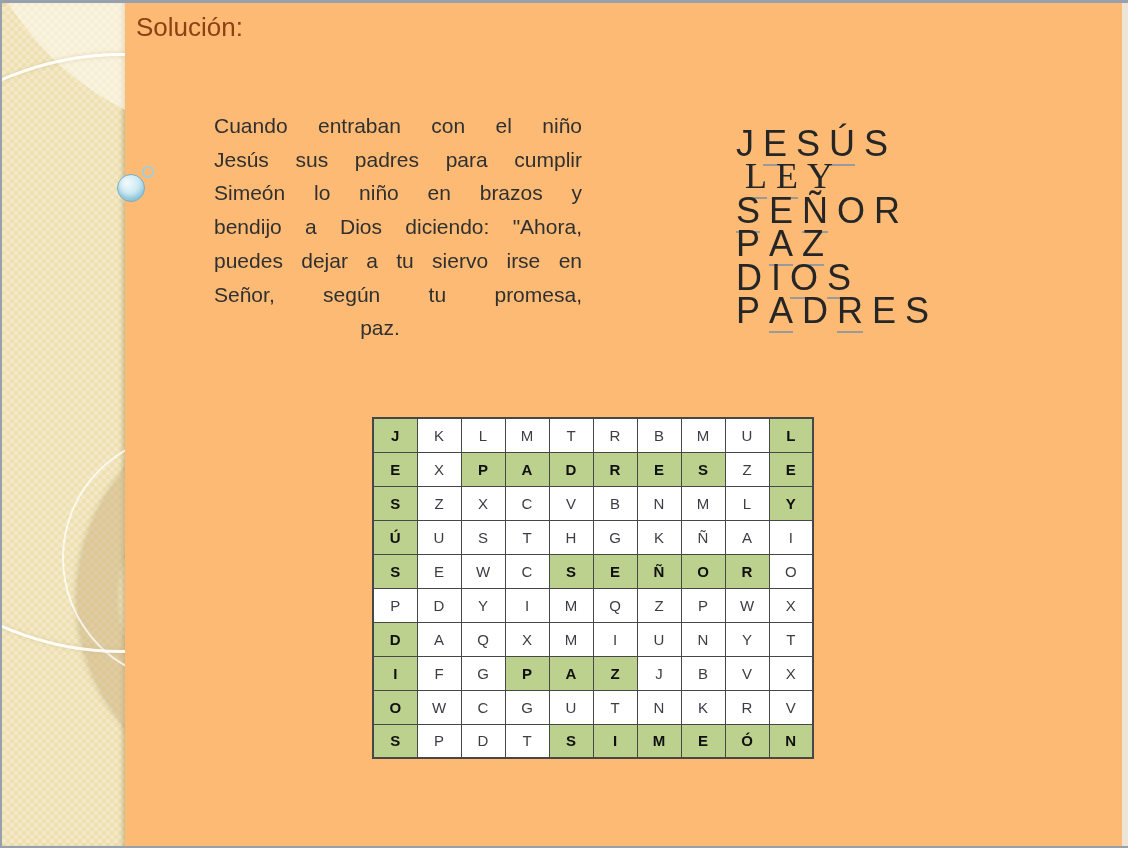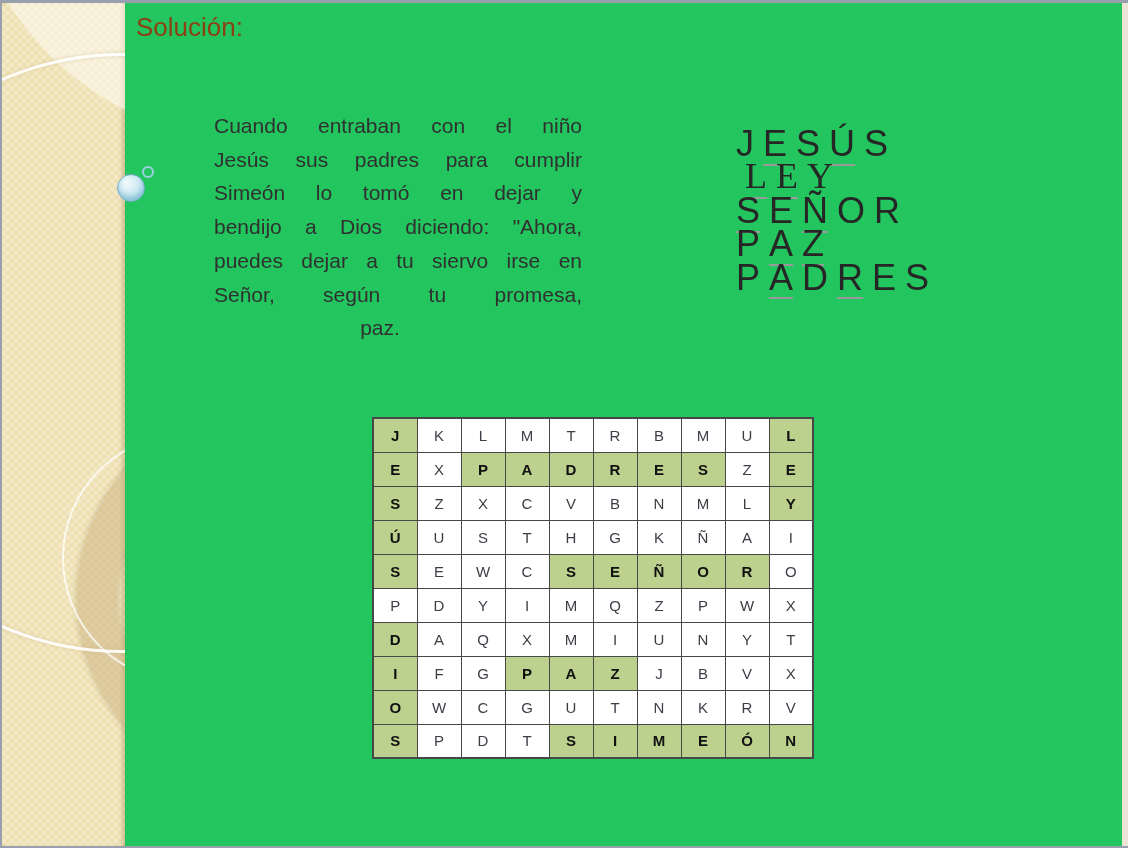--- a/index.html
+++ b/index.html
@@ -2,21 +2,21 @@
 <html><head>
 <meta charset="utf-8">
 <style>
   html, body { margin: 0; padding: 0; background: #ffffff; }
   * { box-sizing: border-box; }
 
   .frame {
     position: relative;
     width: 1128px;
     height: 848px;
-    background: #22c55e;
+    background: #fdba74;
     border-top: 3px solid #98a0ad;
     border-left: 2px solid #98a0ad;
     border-bottom: 2px solid #98a0ad;
     overflow: hidden;
     font-family: "Liberation Sans", sans-serif;
   }
 
   
   .sidebar {
     position: absolute;
@@ -168,32 +168,33 @@
   <div class="right-strip"></div>
 
   <div class="sphere"></div>
   <div class="small-ring"></div>
 
   <h1 class="title">Solución:</h1>
 
   <div class="paragraph" id="paragraph">
       <div class="jline">Cuando entraban con el niño</div>
       <div class="jline">Jesús sus padres para cumplir</div>
-      <div class="jline">Simeón lo tomó en dejar y</div>
+      <div class="jline">Simeón lo niño en brazos y</div>
       <div class="jline">bendijo a Dios diciendo: "Ahora,</div>
       <div class="jline">puedes dejar a tu siervo irse en</div>
       <div class="jline">Señor, según tu promesa,</div>
       <div class="jline-last">paz.</div>
     </div>
 
   <div class="wordlist" id="wordlist">
       <div class="wline"><span class="wletter">J</span><span class="wletter u">E</span><span class="wletter">S</span><span class="wletter u">Ú</span><span class="wletter">S</span></div>
       <div class="wline indent"><span class="wletter u">L</span><span class="wletter u">E</span><span class="wletter">Y</span></div>
       <div class="wline"><span class="wletter u">S</span><span class="wletter">E</span><span class="wletter u">Ñ</span><span class="wletter">O</span><span class="wletter">R</span></div>
       <div class="wline"><span class="wletter">P</span><span class="wletter u">A</span><span class="wletter u">Z</span></div>
+      <div class="wline"><span class="wletter">D</span><span class="wletter">I</span><span class="wletter u">O</span><span class="wletter u">S</span></div>
       <div class="wline"><span class="wletter">P</span><span class="wletter u">A</span><span class="wletter">D</span><span class="wletter u">R</span><span class="wletter">E</span><span class="wletter">S</span></div>
     </div>
 
   <table class="grid" id="wordgrid">
       <tbody>
         <tr>
           <td class="hl">J</td>
           <td>K</td>
           <td>L</td>
           <td>M</td>

